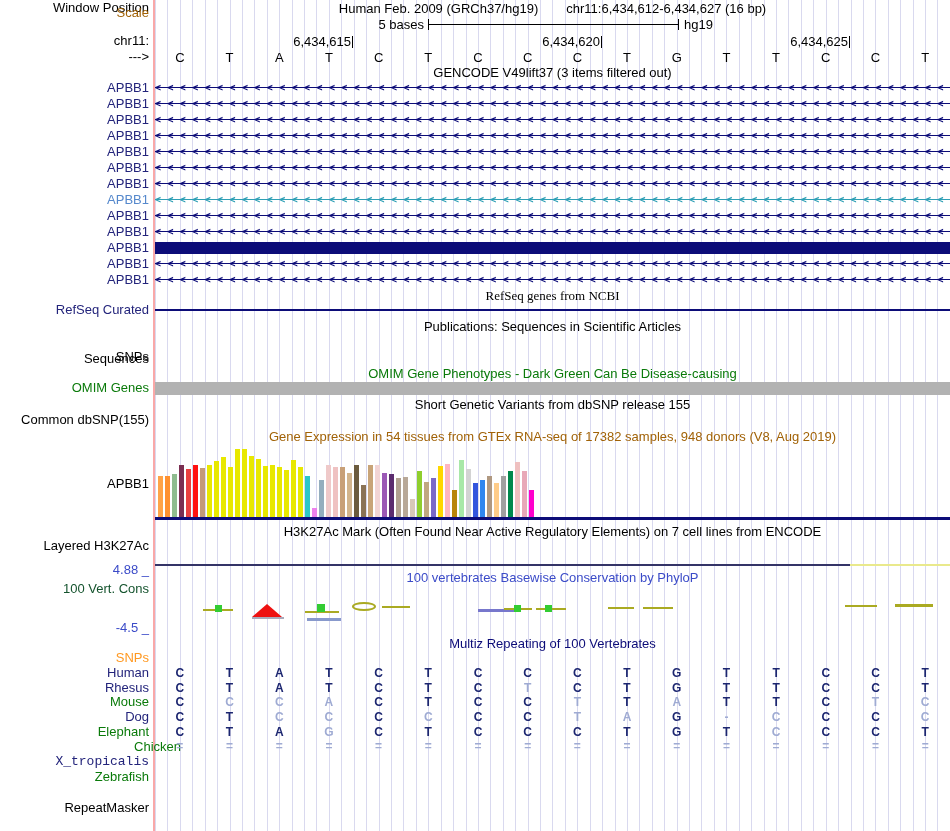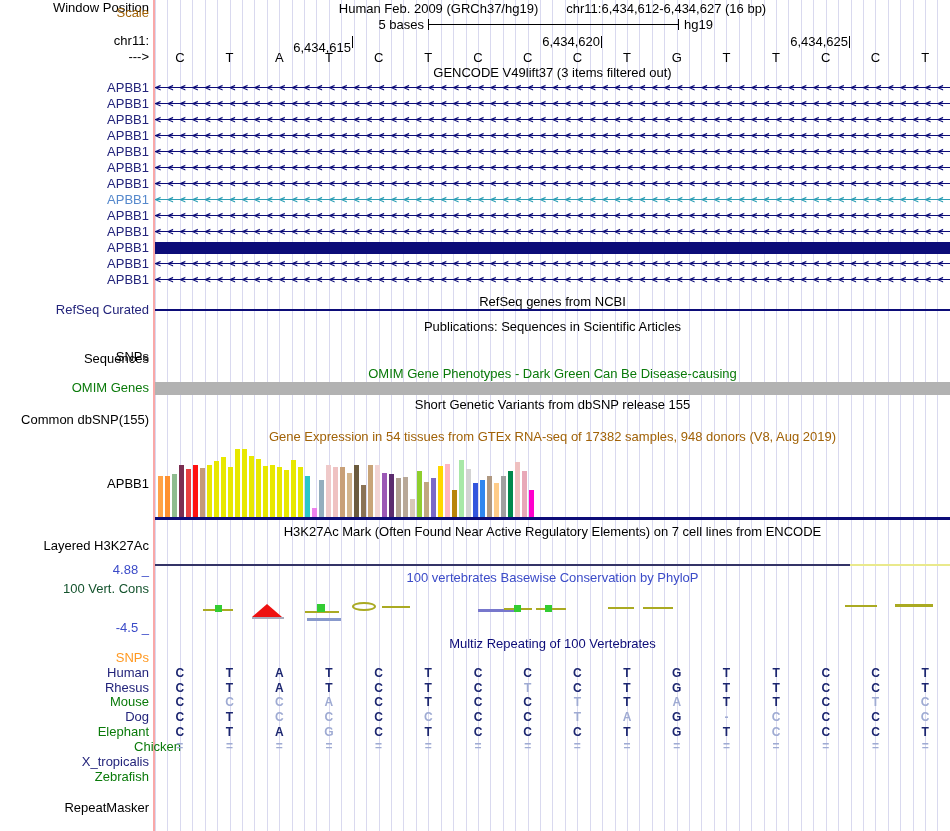--- a/index.html
+++ b/index.html
@@ -70,33 +70,33 @@
     <div class="glabel" style="top: 563px; color: rgb(59, 75, 200);">4.88 _</div>
     <div class="glabel" style="top: 582px; color: #14532d;">100 Vert. Cons</div>
     <div class="glabel" style="top: 621px; color: rgb(59, 75, 200);">-4.5 _</div>
     <div class="glabel" style="top: 651px; color: rgb(255, 153, 34);">SNPs</div>
     <div class="glabel" style="top: 666px; color: rgb(35, 36, 123);">Human</div>
     <div class="glabel" style="top: 681px; color: rgb(35, 36, 123);">Rhesus</div>
     <div class="glabel" style="top: 695px; color: rgb(10, 122, 10);">Mouse</div>
     <div class="glabel" style="top: 710px; color: rgb(35, 36, 123);">Dog</div>
     <div class="glabel" style="top: 725px; color: rgb(10, 122, 10);">Elephant</div>
     <div class="glabel" style="top: 740px; color: rgb(10, 122, 10); padding-left: 32px;">Chicken</div>
-    <div class="glabel" style="top: 755px; color: rgb(35, 36, 123);">X_tropicalis</div>
+    <div class="glabel" style="top: 755px; color: rgb(35, 36, 123); font-family: Liberation Mono, monospace;">X_tropicalis</div>
     <div class="glabel" style="top: 770px; color: rgb(10, 122, 10);">Zebrafish</div>
     <div class="glabel" style="top: 801px; color: rgb(0, 0, 0);">RepeatMasker</div>
     <div class="ttitle" style="top: 66px; color: rgb(0, 0, 0);">GENCODE V49lift37 (3 items filtered out)</div>
-    <div class="ttitle" style="top: 295px; color: rgb(0, 0, 0);">RefSeq genes from NCBI</div>
+    <div class="ttitle" style="top: 289px; color: rgb(0, 0, 0); font-family: Liberation Serif, serif;">RefSeq genes from NCBI</div>
     <div class="ttitle" style="top: 367px; color: rgb(10, 122, 10);">OMIM Gene Phenotypes - Dark Green Can Be Disease-causing</div>
     <div class="ttitle" style="top: 320px; color: rgb(0, 0, 0);">Publications: Sequences in Scientific Articles</div>
     <div class="ttitle" style="top: 398px; color: rgb(0, 0, 0);">Short Genetic Variants from dbSNP release 155</div>
     <div class="ttitle" style="top: 430px; color: #a16207;">Gene Expression in 54 tissues from GTEx RNA-seq of 17382 samples, 948 donors (V8, Aug 2019)</div>
     <div class="ttitle" style="top: 525px; color: rgb(0, 0, 0);">H3K27Ac Mark (Often Found Near Active Regulatory Elements) on 7 cell lines from ENCODE</div>
     <div class="ttitle" style="top: 571px; color: rgb(59, 75, 200);">100 vertebrates Basewise Conservation by PhyloP</div>
     <div class="ttitle" style="top: 637px; color: rgb(12, 12, 120);">Multiz Repeating of 100 Vertebrates</div>
-    <div class="ruler-label" style="left: 233px; top: 40px;">6,434,615</div>
+    <div class="ruler-label" style="left: 233px; top: 34px;">6,434,615</div>
     <div class="ruler-tick" style="left: 352px; top: 36px;"></div>
     <div class="ruler-label" style="left: 482px; top: 34px;">6,434,620</div>
     <div class="ruler-tick" style="left: 601px; top: 36px;"></div>
     <div class="ruler-label" style="left: 730px; top: 34px;">6,434,625</div>
     <div class="ruler-tick" style="left: 849px; top: 36px;"></div>
     <div class="seqrow">
       <span>C</span>
       <span>T</span>
       <span>A</span>
       <span>T</span>

